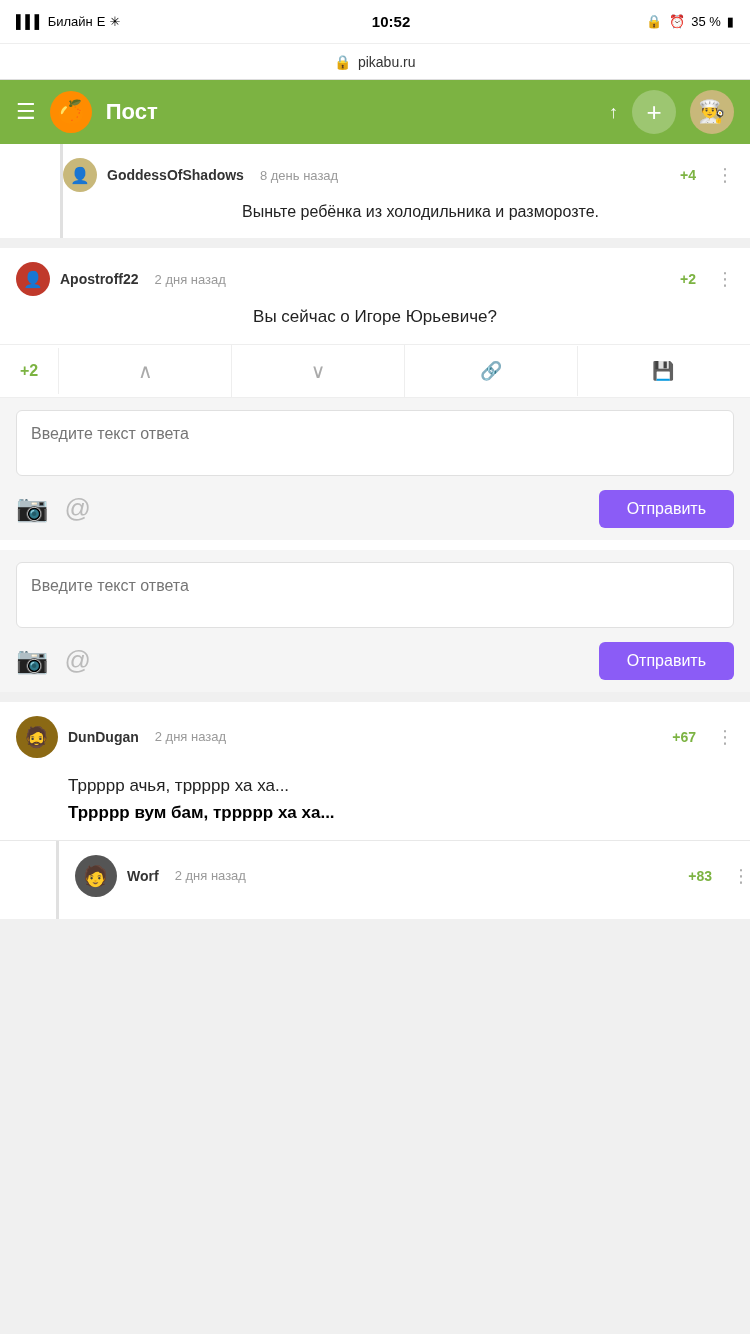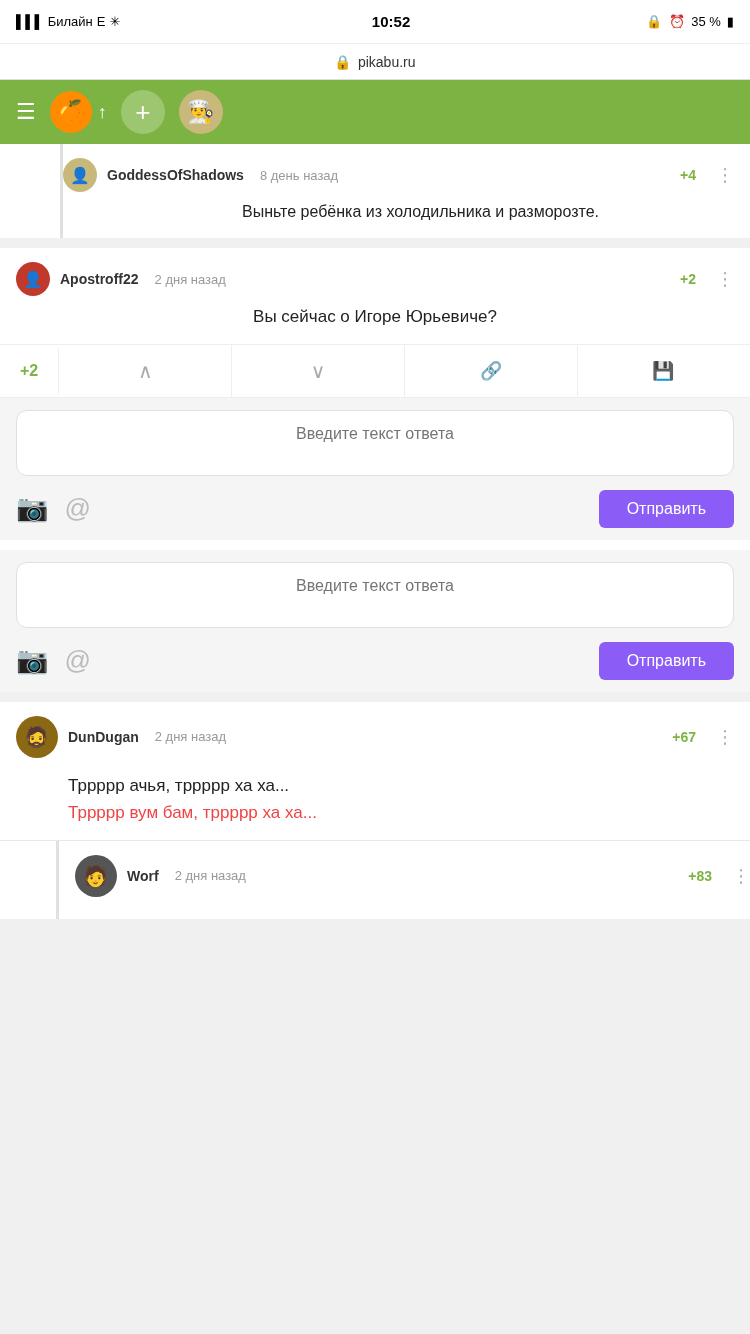--- a/index.html
+++ b/index.html
@@ -137,29 +137,28 @@
 
     
     .reply-block {
       background: #f5f5f5;
       padding: 12px 16px;
     }
     .reply-input {
       width: 100%;
       background: white;
       border: 1px solid #e0e0e0;
-      border-radius: 11px;
+      border-radius: 6px;
       padding: 14px 14px;
       font-size: 16px;
       color: #bbb;
       min-height: 64px;
       resize: none;
       outline: none;
       font-family: inherit;
-      text-align: center;
     }
     .reply-tools {
       display: flex;
       align-items: center;
       margin-top: 10px;
       gap: 16px;
     }
     .tool-icon { font-size: 26px; color: #bbb; cursor: pointer; }
     .send-btn {
       margin-left: auto;
@@ -227,20 +226,21 @@
 </div>
 
 <div class="url-bar">
   <span>🔒</span>
   <span>pikabu.ru</span>
 </div>
 
 <div class="app-header">
   <span class="hamburger-icon">☰</span>
   <div class="logo-circle">🍊</div>
+  <span class="header-title">Пост</span>
   <span class="header-up-icon">↑</span>
   <div class="add-button">
     <span>+</span>
   </div>
   <div class="user-avatar-header">👨‍🍳</div>
 </div>
 
 <div class="content">
 
   <div class="nested-comment">
@@ -306,21 +306,21 @@
   <div class="comment-row">
     <div class="comment-header">
       <div class="avatar-medium">🧔</div>
       <span class="comment-author">DunDugan</span>
       <span class="comment-time">2 дня назад</span>
       <span class="comment-score">+67</span>
       <span class="comment-more">⋮</span>
     </div>
     <div style="padding-left:52px; margin-top:6px;">
       <div style="font-size:17px; color:#222; line-height:1.6; ">Тррррр ачья, тррррр ха ха...</div>
-      <div style="font-size:17px; color:#ef4444; line-height:1.6;">Тррррр вум бам, тррррр ха ха...</div>
+      <div style="font-size:17px; color:#000000; line-height:1.6;font-weight:bold;">Тррррр вум бам, тррррр ха ха...</div>
     </div>
   </div>
 
   <div class="divider"></div>
 
   <div class="nested-reply">
     <div class="comment-header">
       <div class="avatar-worf">🧑</div>
       <span class="comment-author">Worf</span>
       <span class="comment-time">2 дня назад</span>

